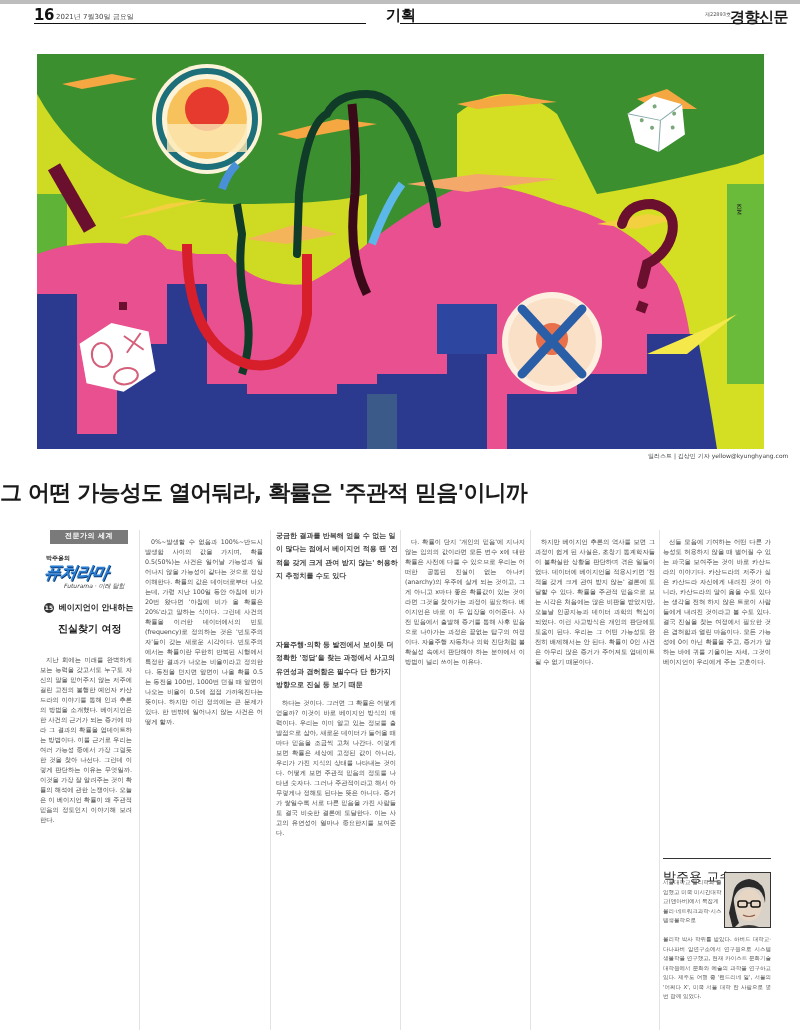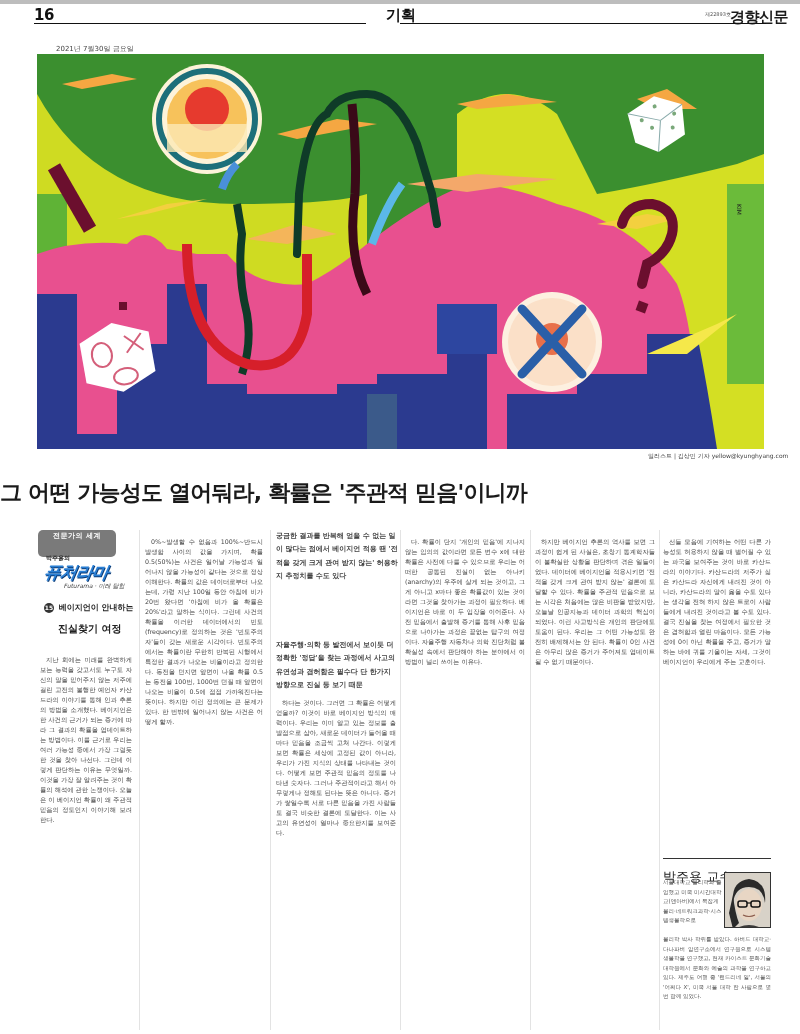--- a/index.html
+++ b/index.html
@@ -4,33 +4,33 @@
 <style>
   * { box-sizing: border-box; margin: 0; padding: 0; }
   html, body { width: 800px; height: 1034px; background: #ffffff; overflow: hidden; }
   body { font-family: "DejaVu Sans", "Liberation Sans", sans-serif; color: #222; position: relative; }
 
   .topbar { position: absolute; left: 0; top: 0; width: 800px; height: 4px; background: #bdbdbd; }
   .header { position: absolute; left: 34px; top: 6px; width: 332px; height: 18px; }
   .header-line { position: absolute; left: 34px; top: 23px; width: 332px; height: 1px; background: #111; }
   .header-right-line { position: absolute; left: 400px; top: 23px; width: 366px; height: 1px; background: #111; }
   .page-num { position: absolute; left: 0; top: 0; font-size: 15px; font-weight: bold; color: #111; letter-spacing: -0.5px; }
-  .page-date { position: absolute; left: 22px; top: 6px; font-size: 7px; color: #444; white-space: nowrap; margin-top: 32px; }
+  .page-date { position: absolute; left: 22px; top: 6px; font-size: 7px; color: #444; white-space: nowrap; }
   .section-name { position: absolute; left: 386px; top: 6px; font-size: 15px; font-weight: bold; color: #111; }
   .masthead-small { position: absolute; left: 705px; top: 11px; font-size: 5px; color: #555; white-space: nowrap; }
   .masthead { position: absolute; left: 730px; top: 8px; font-size: 15px; font-weight: bold; color: #1a1a1a; white-space: nowrap; letter-spacing: -0.5px; }
 
   .illustration { position: absolute; left: 37px; top: 54px; width: 727px; height: 395px; overflow: hidden; background: #3b8f2f; }
   .illustration svg { display: block; }
   .caption { position: absolute; left: 648px; top: 452px; font-size: 6px; color: #444; white-space: nowrap; }
 
   .headline { position: absolute; left: 0; top: 478px; width: 800px; text-align: left; font-family: "DejaVu Sans", sans-serif; font-size: 22px; font-weight: bold; color: #1a1a1a; letter-spacing: -0.8px; }
 
   .sidebar-box { position: absolute; left: 34px; top: 530px; width: 100px; }
-  .column-badge { display: block; width: 78px; margin-left: 4px; height: 27px; border-radius: 5px; background: #7a7a7a; color: #fff; font-size: 7px; font-weight: bold; text-align: center; line-height: 12px; letter-spacing: 0.5px; }
+  .column-badge { display: block; width: 78px; margin-left: 16px; height: 14px; border-radius: 0; background: #7a7a7a; color: #fff; font-size: 7px; font-weight: bold; text-align: center; line-height: 12px; letter-spacing: 0.5px; }
   .author-prefix { position: absolute; left: 12px; top: 24px; font-size: 6px; font-weight: bold; color: #222; }
   .column-logo { position: absolute; left: 10px; top: 31px; font-size: 17px; font-weight: bold; font-style: italic; color: #2a7fd4; letter-spacing: -1px; transform: skewX(-10deg); text-shadow: 1px 1px 0 #0a3a75; white-space: nowrap; }
   .column-logo-sub { position: absolute; left: 30px; top: 52px; font-size: 6px; font-style: italic; color: #444; white-space: nowrap; }
   .episode { position: absolute; left: 10px; top: 72px; font-size: 8px; font-weight: bold; color: #222; white-space: nowrap; }
   .episode-num { display: inline-block; width: 10px; height: 10px; border-radius: 50%; background: #333; color: #fff; font-size: 6px; text-align: center; line-height: 10px; margin-right: 2px; vertical-align: middle; }
   .episode-title2 { position: absolute; left: 24px; top: 92px; font-size: 10px; font-weight: bold; color: #222; white-space: nowrap; }
 
   .col { position: absolute; font-size: 6.3px; line-height: 10px; color: #444; text-align: justify; overflow: hidden; }
   .col p { text-indent: 6px; }
   .col1 { left: 40px; top: 655px; width: 92px; height: 375px; }

